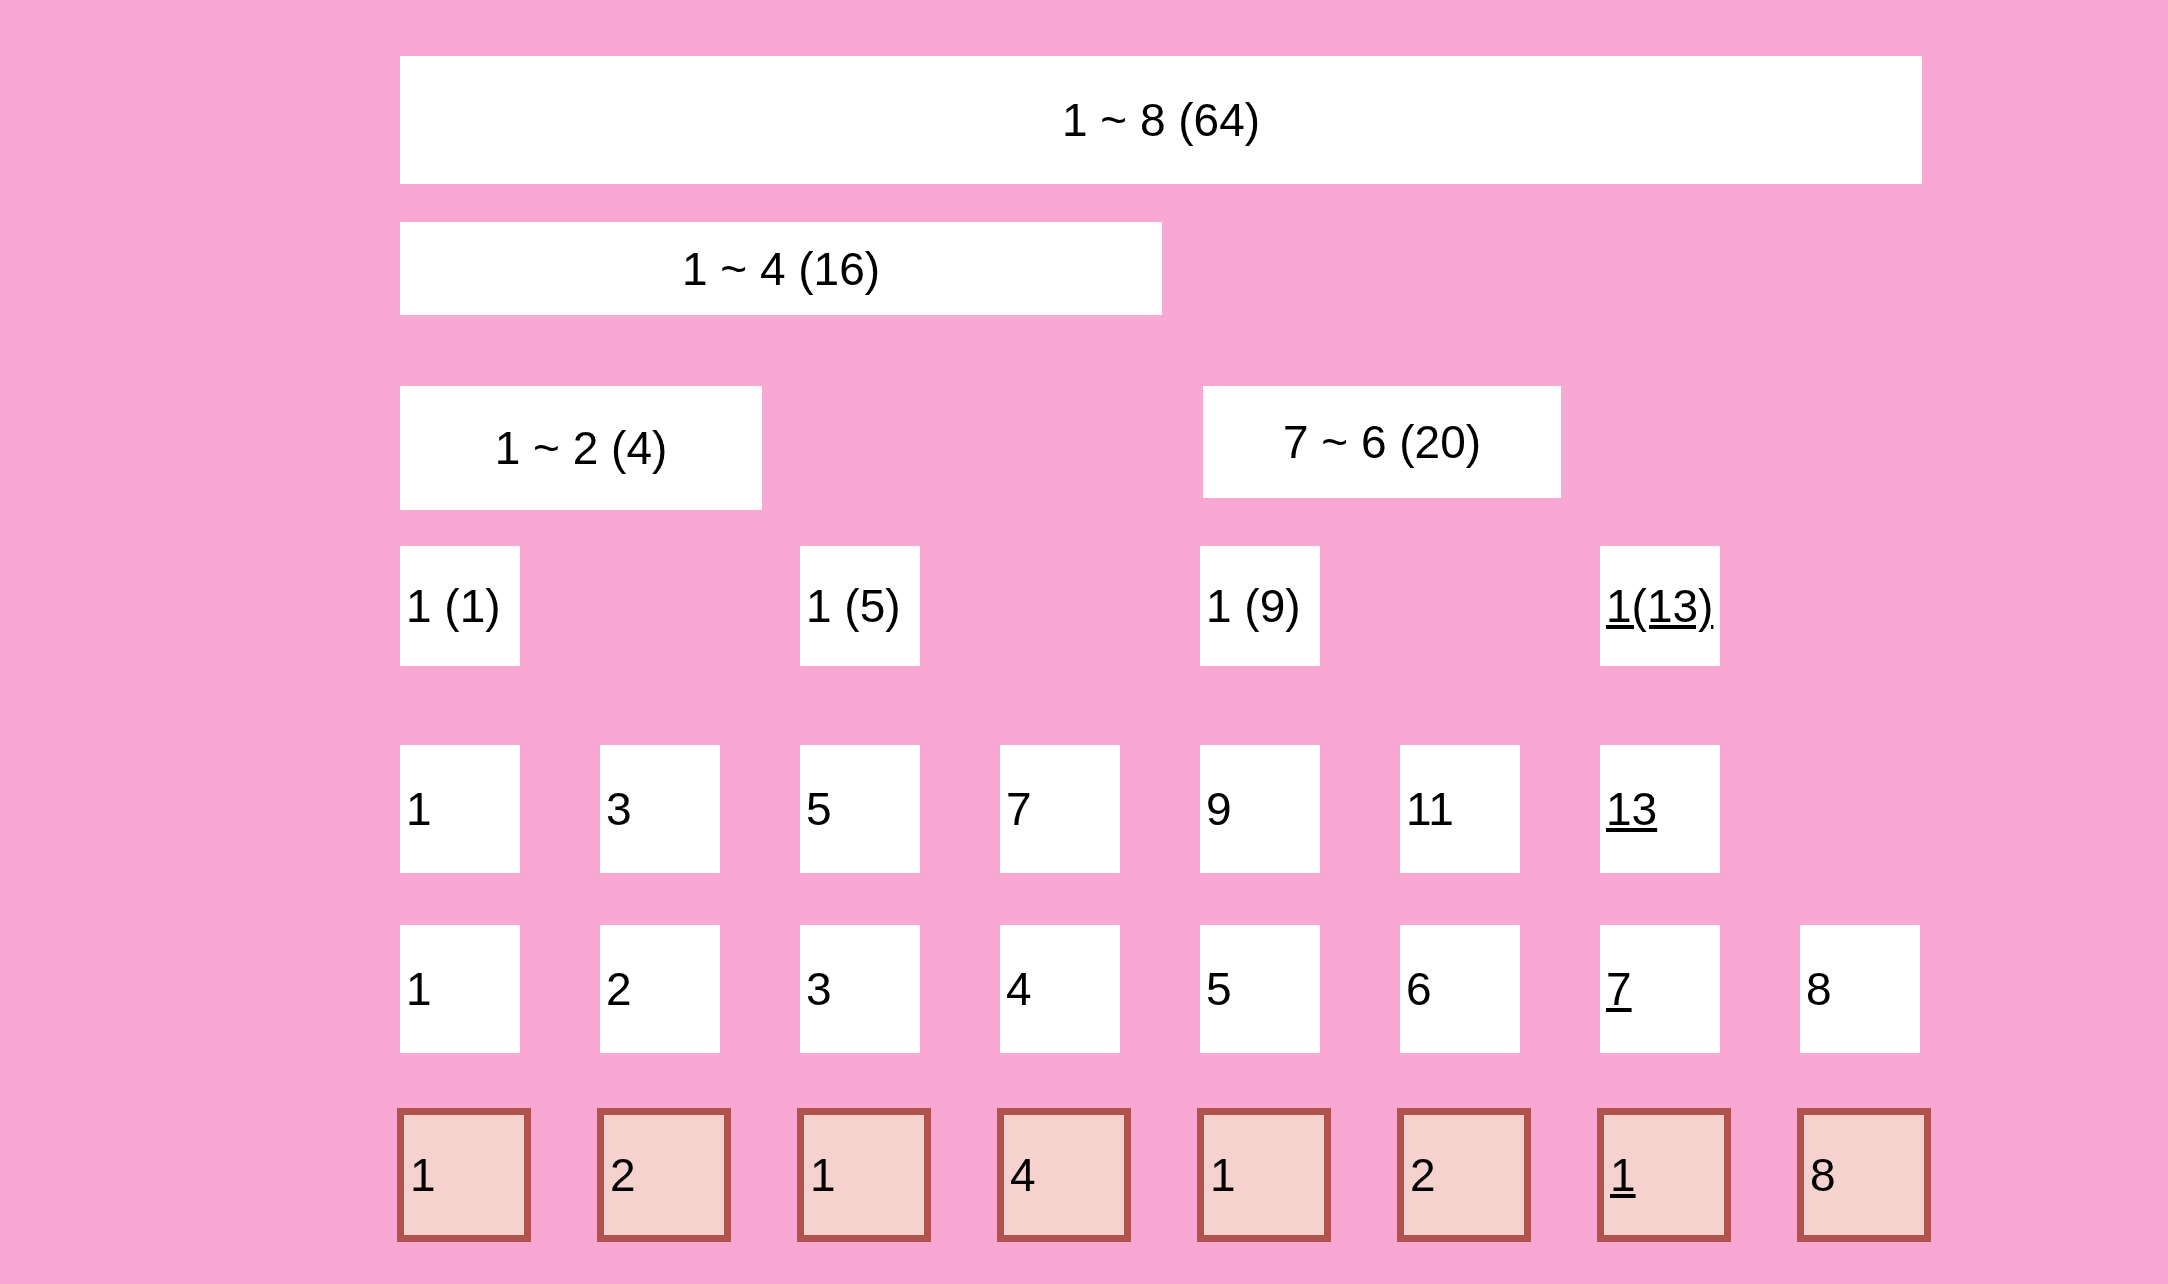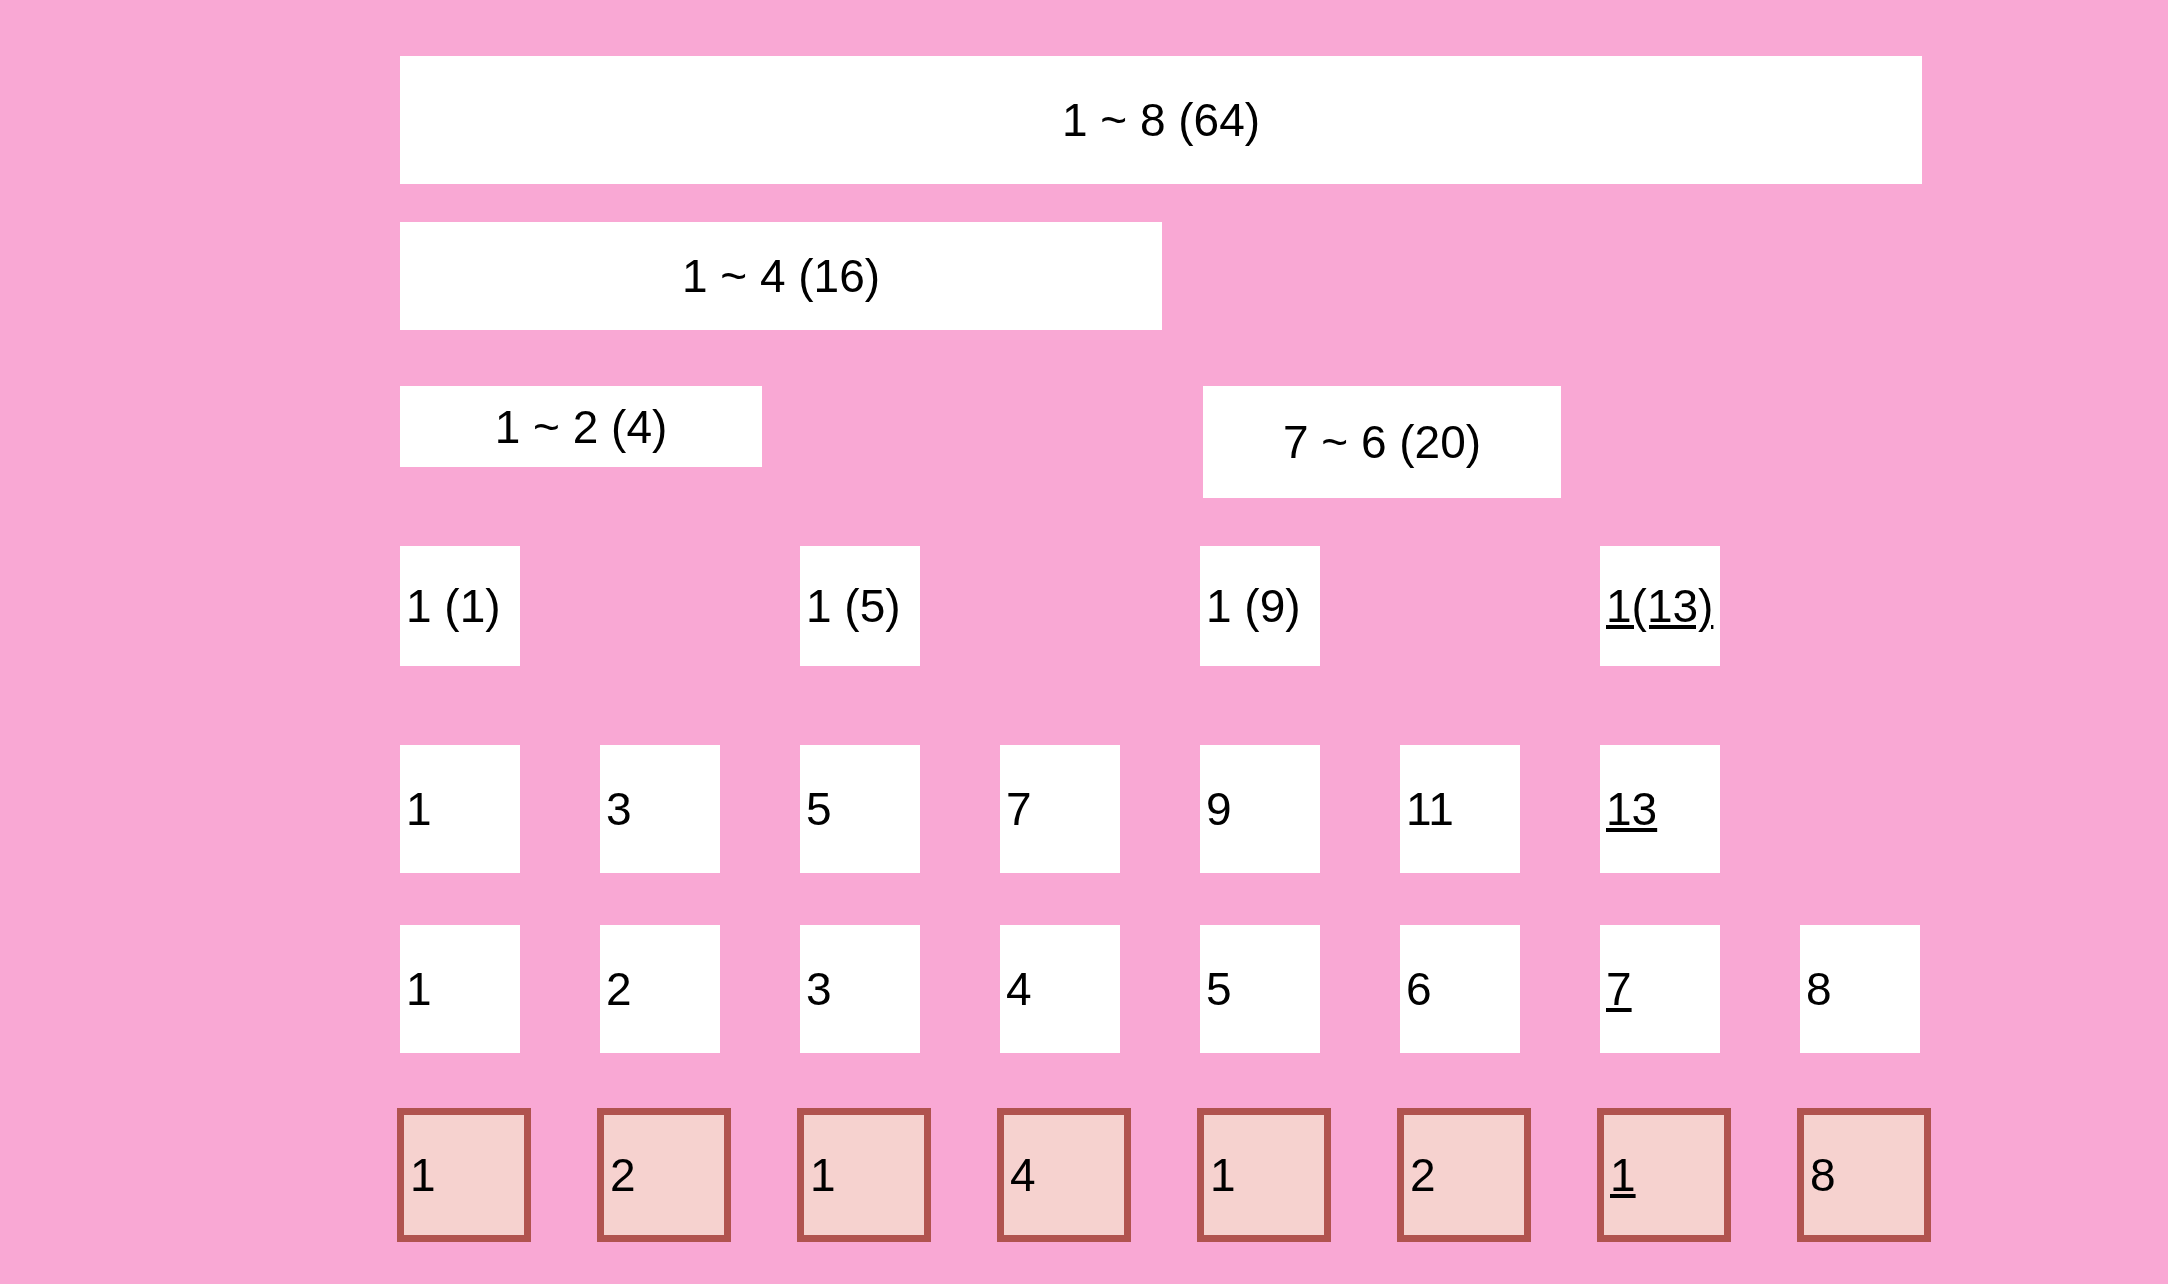--- a/index.html
+++ b/index.html
@@ -42,23 +42,23 @@
 
   .box.pink {
     background: #f6d2cf;
     border: 7px solid #b0534f;
   }
 
   
   
 
   .row-span-all   { left: 400px;  top: 56px;   width: 1522px; height: 128px; }
-  .row-span-half  { left: 400px;  top: 222px;  width: 762px;  height: 108px; }
+  .row-span-half  { left: 400px;  top: 222px;  width: 762px;  height: 93px; }
 
-  .row3-a { left: 400px;  top: 386px; width: 362px; height: 81px; }
+  .row3-a { left: 400px;  top: 386px; width: 362px; height: 124px; }
   .row3-b { left: 1203px; top: 386px; width: 358px; height: 112px; }
 
   .row4 { top: 546px; width: 120px; height: 120px; }
   .row5 { top: 745px; width: 120px; height: 128px; }
   .row6 { top: 925px; width: 120px; height: 128px; }
   .row7 { top: 1108px; width: 134px; height: 134px; }
 
   .c0 { left: 400px; }
   .c1 { left: 600px; }
   .c2 { left: 800px; }

